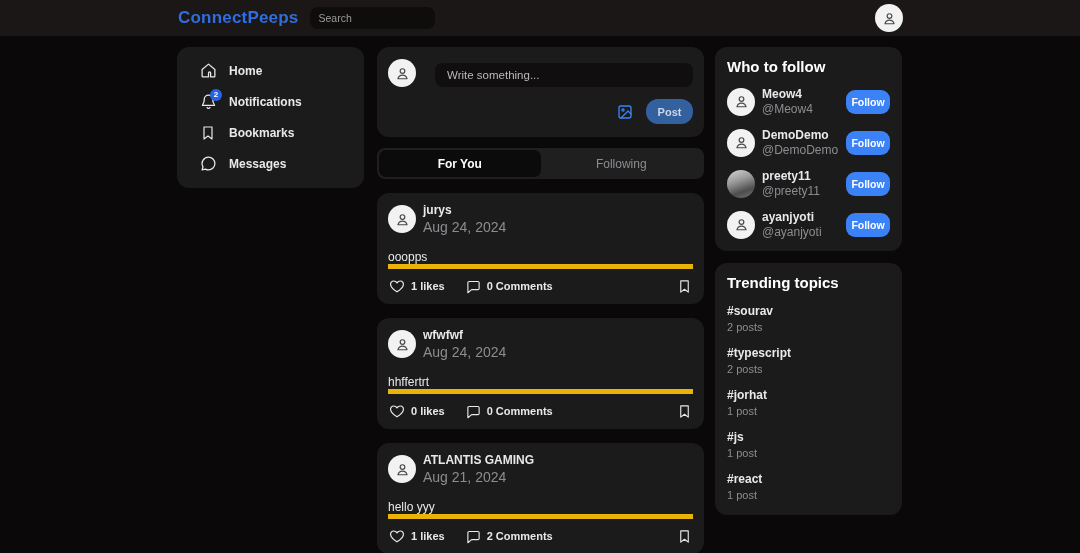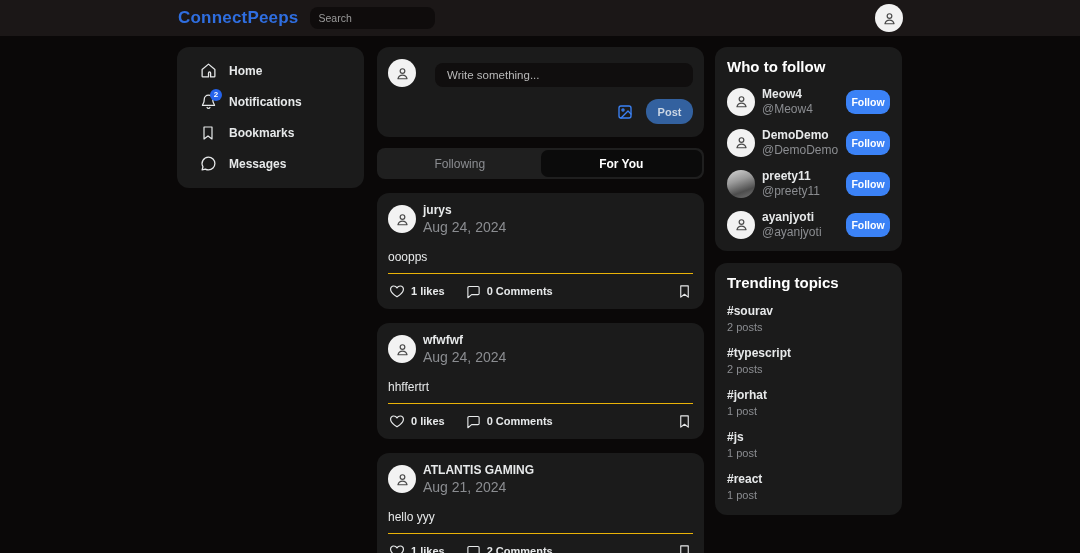--- a/index.html
+++ b/index.html
@@ -86,21 +86,21 @@
   }
   .tab.active { background:#0b0b0b; color:#fff; font-weight:bold; }
   
   .post { margin-top:14px; padding:10px 11px 0; }
   .post:first-of-type { margin-top:4px; }
   .post-head { display:flex; gap:7px; align-items:center; }
   .post-name { font-size:12px; font-weight:bold; color:#e7e9ea; cursor:pointer; }
   .post-date { font-size:14px; color:#8b8d91; margin-top:2px; }
   .post-content { font-size:12px; margin:15px 0 0 0; color:#e7e9ea; }
   .post-footer {
-    margin-top:9px; border-top:1px solid #eab308;
+    border-top:5px solid #eab308;
     display:flex; align-items:center; padding:9px 1px 10px;
   }
   .pf-group { display:flex; align-items:center; gap:6px; cursor:pointer; }
   .pf-group + .pf-group { margin-left:21px; }
   .pf-label { font-size:11px; font-weight:bold; color:#e7e9ea; }
   .pf-bookmark { margin-left:auto; cursor:pointer; display:flex; }
   
   .follow-card { padding:11px 12px 12px; }
   .rail-title { font-size:15px; font-weight:bold; color:#fff; }
   .follow-row { display:flex; align-items:center; gap:7px; margin-top:12px; }
@@ -194,22 +194,22 @@
             <rect x="3" y="3" width="18" height="18" rx="3"></rect>
             <circle cx="9" cy="9" r="1.6"></circle>
             <path d="m21 15-4.5-4.5L6 21"></path>
           </svg>
       </span>
       <button class="post-btn">Post</button>
     </div>
   </div>
 
   <div class="tabbar">
+    <div class="tab active">For You</div>
     <div class="tab">Following</div>
-    <div class="tab active">For You</div>
   </div>
 
   <div class="card post">
     <div class="post-head">
       <div class="avatar">
           <svg width="17" height="17" viewBox="0 0 24 24" fill="none" stroke="#4a4a4a" stroke-width="1.7">
             <circle cx="12" cy="8.6" r="3.3"></circle>
             <path d="M5.6 19.4c.9-3.4 3.4-5.2 6.4-5.2s5.5 1.8 6.4 5.2z"></path>
           </svg>
         </div>

